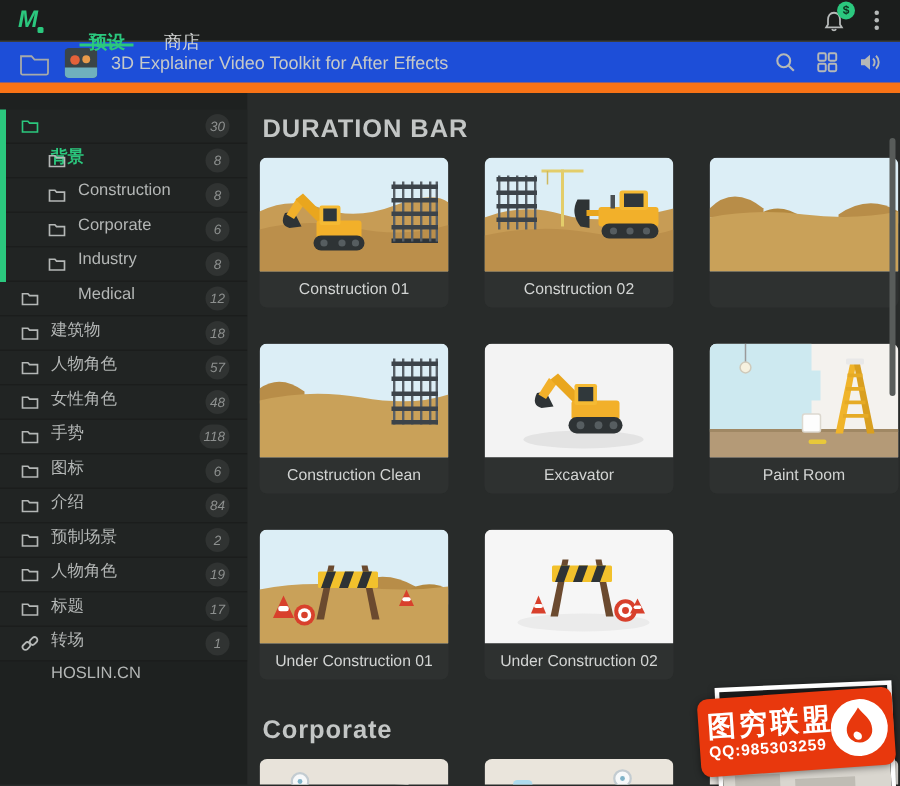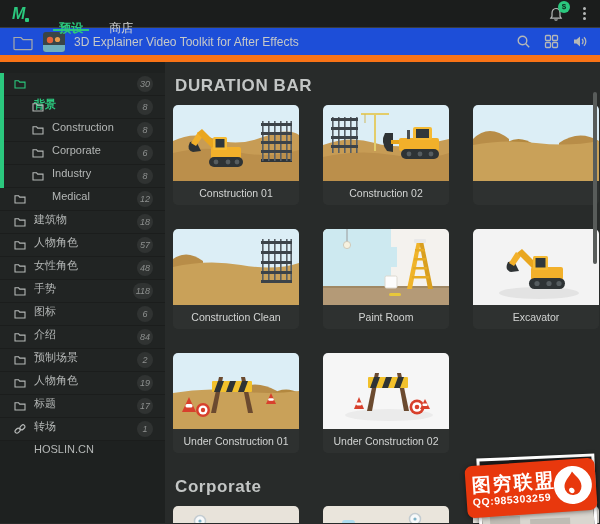--- a/index.html
+++ b/index.html
@@ -407,20 +407,40 @@
                   <rect y="32" width="31" height="3"></rect>
                   <rect y="41" width="31" height="3"></rect>
                 </g>
             </g>
           </svg>
           <div class="card-label">Construction Clean</div>
         </div>
 
         <div class="card">
           <svg class="thumb" viewBox="0 0 126 76">
+            <rect width="126" height="76" fill="#f3f3f3"></rect>
+            <ellipse cx="66" cy="64" rx="40" ry="6" fill="#e3e3e3"></ellipse>
+            <g transform="translate(34,12)">
+              <path d="M1,21 q-4,8 3,10 l8,-1 -5,-10 z" fill="#2e3335"></path>
+              <polygon points="9,11 2,22 7,25 14,15" fill="#f2b02a"></polygon>
+              <polygon points="26,28 10,12 15,8 31,24" fill="#e9a61e"></polygon>
+              <rect x="24" y="26" width="32" height="13" rx="2" fill="#f2b02a"></rect>
+              <rect x="26" y="15" width="15" height="14" rx="1.5" fill="#f5ba33"></rect>
+              <rect x="28.5" y="17" width="10" height="9.5" fill="#30383b"></rect>
+              <rect x="22" y="37" width="36" height="11" rx="5.5" fill="#2e3335"></rect>
+              <circle cx="30" cy="42.5" r="2.6" fill="#565d60"></circle>
+                <circle cx="42" cy="42.5" r="2.6" fill="#565d60"></circle>
+                <circle cx="52" cy="42.5" r="2.6" fill="#565d60"></circle>
+            </g>
+          </svg>
+          <div class="card-label">Excavator</div>
+        </div>
+
+        <div class="card">
+          <svg class="thumb" viewBox="0 0 126 76">
             <rect width="126" height="76" fill="#f4f2ee"></rect>
             <path d="M0,0 H68 V18 H74 V38 H68 V58 H0 Z" fill="#cde9f0"></path>
             <rect y="58" width="126" height="18" fill="#b49a77"></rect>
             <rect y="57" width="126" height="2" fill="#a08864"></rect>
             <line x1="24" y1="0" x2="24" y2="13" stroke="#9a9a9a" stroke-width="1"></line>
             <circle cx="24" cy="16" r="3.6" fill="#f6f1df" stroke="#cfcabb" stroke-width="1"></circle>
             <g transform="translate(84,12)">
               <path d="M10,0 L14,0 5,48 0,48 Z" fill="#f0b42a"></path>
               <path d="M12,0 L16,0 26,48 21,48 Z" fill="#d99f1f"></path>
               <rect x="7" y="-2" width="12" height="4" rx="1" fill="#e8e8e8"></rect>
@@ -432,40 +452,20 @@
                 </g>
             </g>
             <rect x="62" y="47" width="12" height="12" rx="1.5" fill="#fdfdfd" stroke="#dcd8cf" stroke-width="1"></rect>
             <rect x="66" y="64" width="12" height="3" rx="1.5" fill="#e8c83a"></rect>
           </svg>
           <div class="card-label">Paint Room</div>
         </div>
 
         <div class="card">
           <svg class="thumb" viewBox="0 0 126 76">
-            <rect width="126" height="76" fill="#f3f3f3"></rect>
-            <ellipse cx="66" cy="64" rx="40" ry="6" fill="#e3e3e3"></ellipse>
-            <g transform="translate(34,12)">
-              <path d="M1,21 q-4,8 3,10 l8,-1 -5,-10 z" fill="#2e3335"></path>
-              <polygon points="9,11 2,22 7,25 14,15" fill="#f2b02a"></polygon>
-              <polygon points="26,28 10,12 15,8 31,24" fill="#e9a61e"></polygon>
-              <rect x="24" y="26" width="32" height="13" rx="2" fill="#f2b02a"></rect>
-              <rect x="26" y="15" width="15" height="14" rx="1.5" fill="#f5ba33"></rect>
-              <rect x="28.5" y="17" width="10" height="9.5" fill="#30383b"></rect>
-              <rect x="22" y="37" width="36" height="11" rx="5.5" fill="#2e3335"></rect>
-              <circle cx="30" cy="42.5" r="2.6" fill="#565d60"></circle>
-                <circle cx="42" cy="42.5" r="2.6" fill="#565d60"></circle>
-                <circle cx="52" cy="42.5" r="2.6" fill="#565d60"></circle>
-            </g>
-          </svg>
-          <div class="card-label">Excavator</div>
-        </div>
-
-        <div class="card">
-          <svg class="thumb" viewBox="0 0 126 76">
             <rect width="126" height="76" fill="#dceef6"></rect>
             <path d="M58,40 Q80,24 104,38 L104,46 58,46 Z" fill="#b88d48"></path>
             <path d="M96,42 Q112,32 126,40 L126,50 96,50 Z" fill="#b3883f"></path>
             <path d="M0,40 Q32,34 64,38 T126,38 L126,76 0,76 Z" fill="#c9a159"></path>
             <g transform="translate(38,24)">
               <path d="M8,0 L12,0 5,36 0,36 Z" fill="#6b4a2f"></path>
               <path d="M30,0 L34,0 42,36 37,36 Z" fill="#6b4a2f"></path>
               <rect x="1" y="4" width="40" height="11" rx="1" fill="#f2c12c"></rect>
               <g fill="#2e3335">
                   <polygon points="7,4 13,4 9,15 3,15"></polygon>

